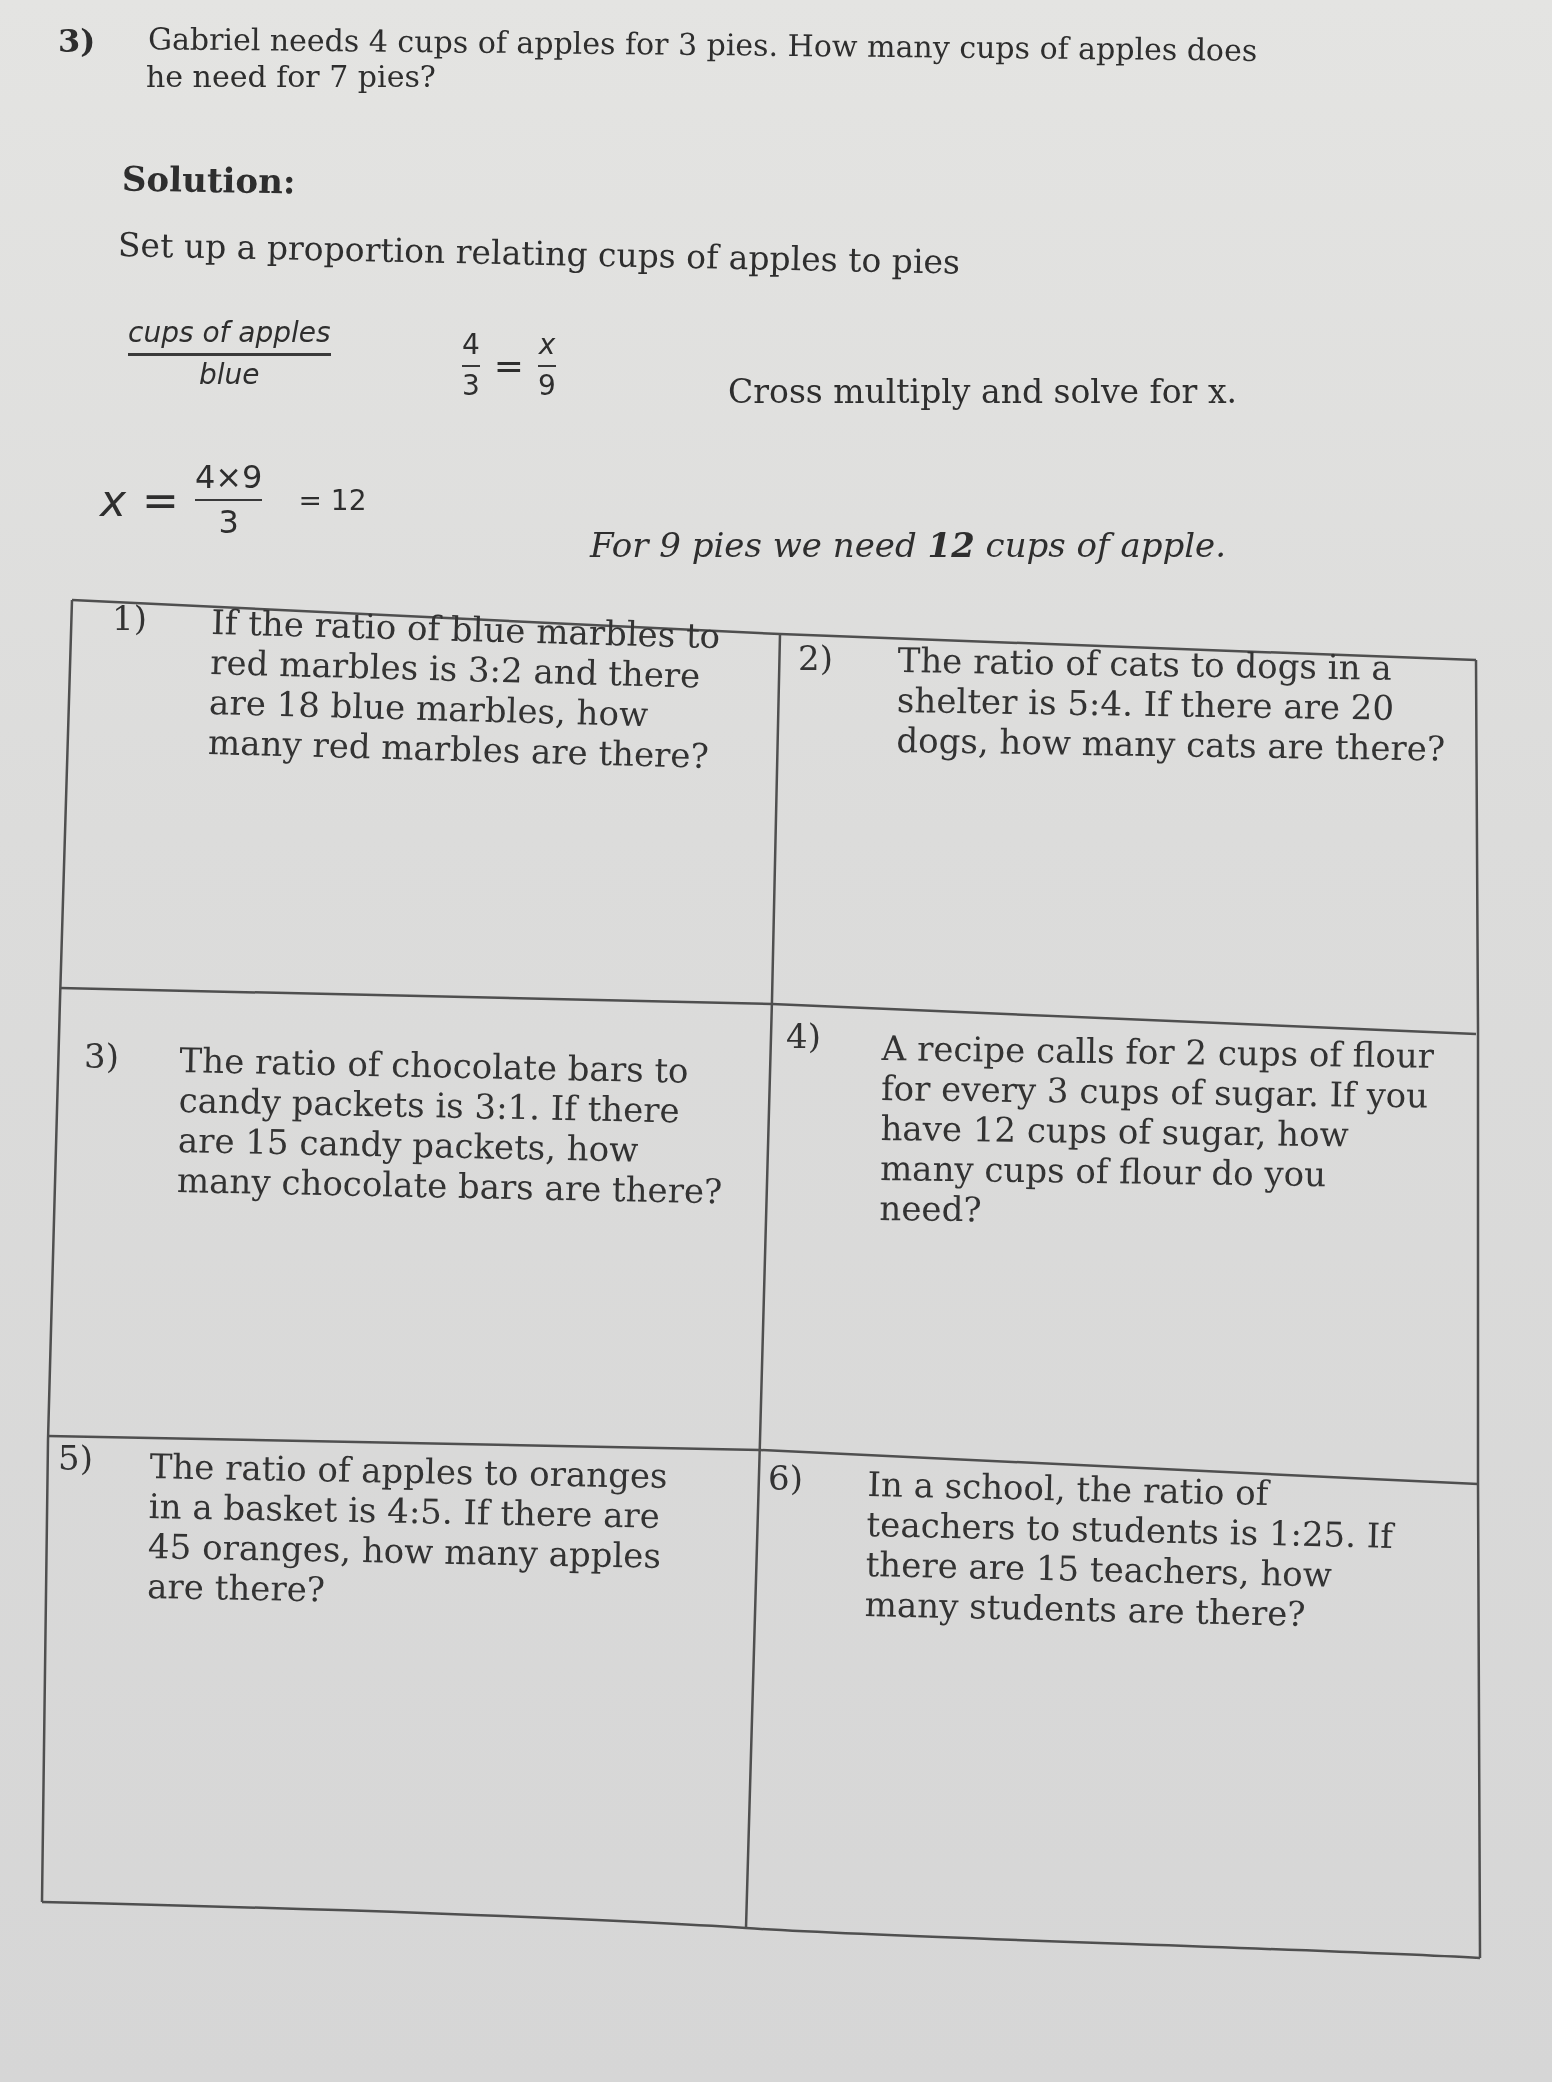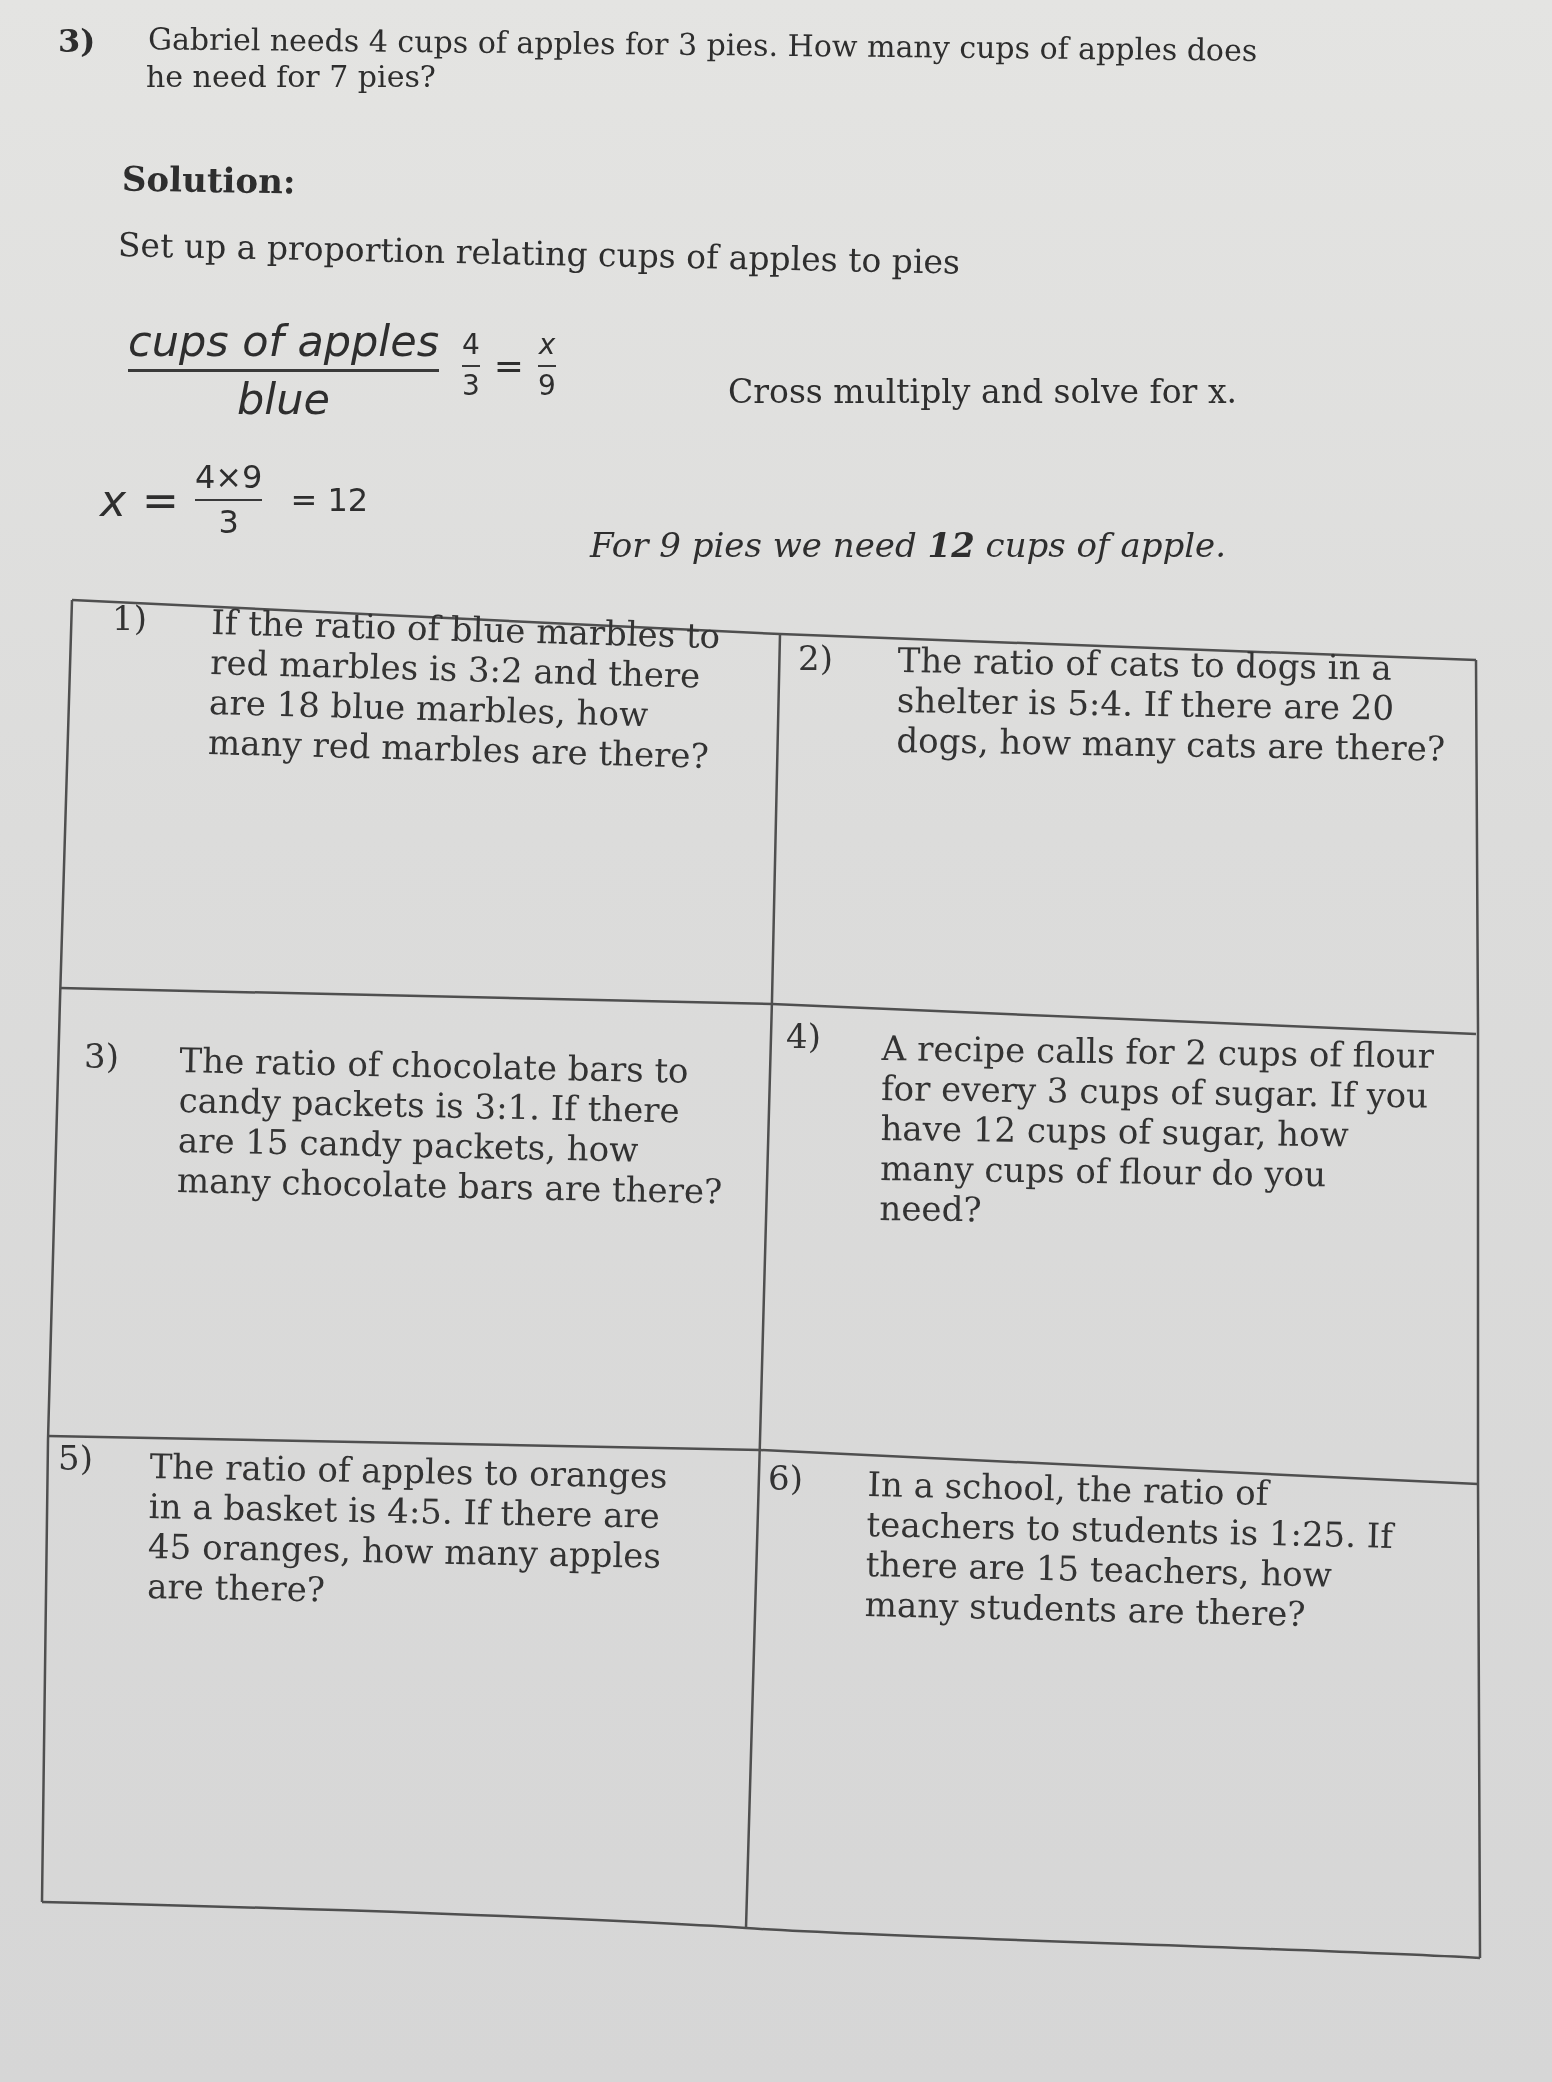--- a/index.html
+++ b/index.html
@@ -32,21 +32,21 @@
   <div class="abs q-num" style="left:58px; top:22px;">3)</div>
   <div class="abs q-text" style="left:148px; top:30px; font-size:30px; transform:rotate(0.6deg);">
     <span>Gabriel needs 4 cups of apples for 3 pies. How many cups of apples does</span>
   </div>
   <div class="abs q-text" style="left:146px; top:62px; font-size:30px;">he need for 7 pies?</div>
 
   <div class="abs sol-label" style="left:122px; top:160px; transform:rotate(1deg);">Solution:</div>
 
   <div class="abs setup" style="left:118px; top:225px; transform:rotate(1.2deg); transform-origin:left;">Set up a proportion relating cups of apples to pies</div>
 
-  <div class="abs math" style="left:128px; top:318px; font-size:43px;">
+  <div class="abs math" style="left:128px; top:318px; font-size:28px;">
     <span class="frac">
       <span class="num">cups of apples</span>
       <span class="bar"></span>
       <span class="den">blue</span>
     </span>
   </div>
 
   <div class="abs" style="left:462px; top:330px; font-size:28px; display:flex; align-items:center; gap:14px;">
     <span class="frac mono-num">
       <span class="num">4</span>
@@ -64,21 +64,21 @@
   <div class="abs note" style="left:682px; top:372px;">Cross multiply and solve for x.</div>
 
   <div class="abs" style="left:100px; top:460px; display:flex; align-items:center; gap:16px;">
     <span class="math" style="font-size:44px;">x</span>
     <span class="mono-num" style="font-size:44px;">=</span>
     <span class="frac mono-num" style="font-size:32px;text-align:center;">
       <span class="num">4×9</span>
       <span class="bar" style="border-top-width:2px;"></span>
       <span class="den">3</span>
     </span>
-    <span class="mono-num" style="font-size:32px; margin-left:12px;">= 12</span>
+    <span class="mono-num" style="font-size:28px; margin-left:20px;">= 12</span>
   </div>
 
   <div class="abs answer" style="left:590px; top:525px;">
     <span>For 9 pies we need </span><b style="font-style:italic;">12</b><span> cups of apple.</span>
   </div>
 </div>
 
 <div>
 
   <svg class="abs" style="left:0; top:0;" width="1552" height="2082">

